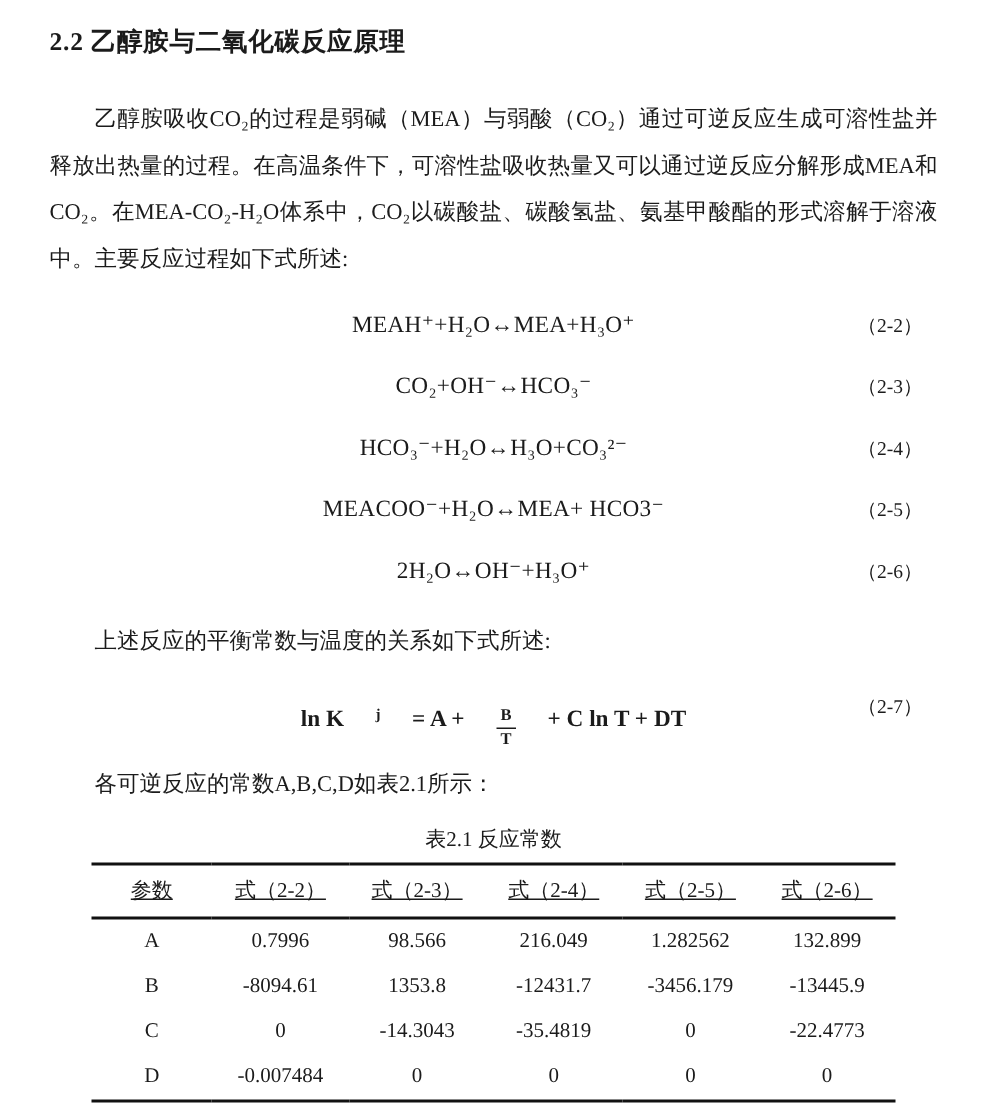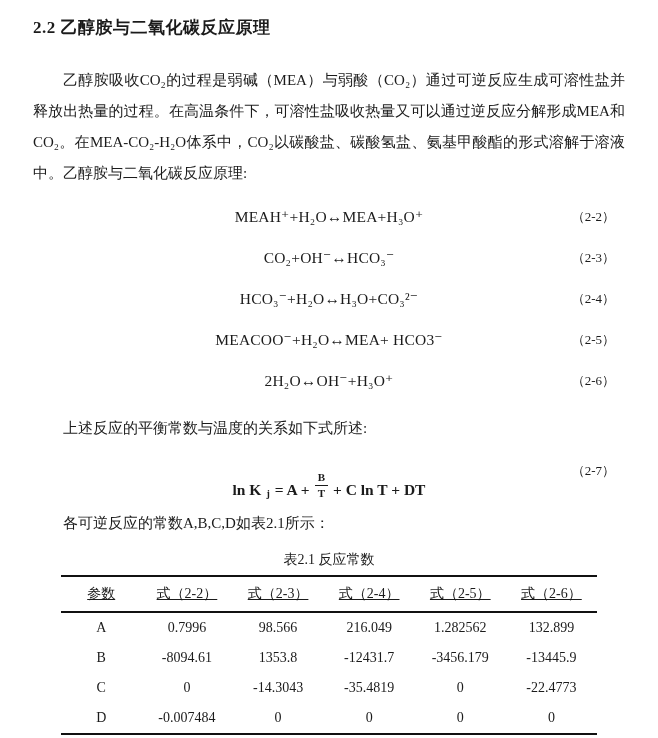--- a/index.html
+++ b/index.html
@@ -57,22 +57,22 @@
     font-size: 15px;
     line-height: 31px;
     text-indent: 2em;
   }
   .formula-row {
     height: 50px;
     margin-top: 2px;
   }
   .formula {
     display: inline-flex;
-    align-items: flex-end;
-    gap: 5px;
+    align-items: flex-start;
+    gap: 21px;
     font-size: 15.5px;
     font-weight: 600;
     margin-top: 28px;
   }
   .formula sub {
     font-size: 10px;
   }
   .frac {
     display: inline-flex;
     flex-direction: column;
@@ -119,21 +119,21 @@
   table.constants col.c0 { width: 15%; }
   table.constants col.cx { width: 17%; }
 </style>
 </head>
 <body>
 
 <div class="page">
 
   <h2 class="heading">2.2 乙醇胺与二氧化碳反应原理</h2>
 
-  <p class="body-par">乙醇胺吸收CO₂的过程是弱碱（MEA）与弱酸（CO₂）通过可逆反应生成可溶性盐并释放出热量的过程。在高温条件下，可溶性盐吸收热量又可以通过逆反应分解形成MEA和CO₂。在MEA-CO₂-H₂O体系中，CO₂以碳酸盐、碳酸氢盐、氨基甲酸酯的形式溶解于溶液中。乙醇胺与二氧化碳反应原理:</p>
+  <p class="body-par">乙醇胺吸收CO₂的过程是弱碱（MEA）与弱酸（CO₂）通过可逆反应生成可溶性盐并释放出热量的过程。在高温条件下，可溶性盐吸收热量又可以通过逆反应分解形成MEA和CO₂。在MEA-CO₂-H₂O体系中，CO₂以碳酸盐、碳酸氢盐、氨基甲酸酯的形式溶解于溶液中。主要反应过程如下式所述:</p>
 
   <div class="eq-block">
     <div class="eq-row">
       <span class="eq-expr">MEAH⁺+H₂O↔MEA+H₃O⁺</span>
       <span class="eq-num">（2-2）</span>
     </div>
     <div class="eq-row">
       <span class="eq-expr">CO₂+OH⁻↔HCO₃⁻</span>
       <span class="eq-num">（2-3）</span>
     </div>

